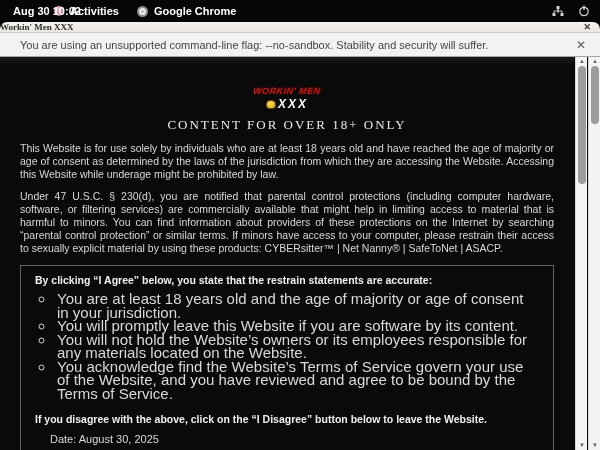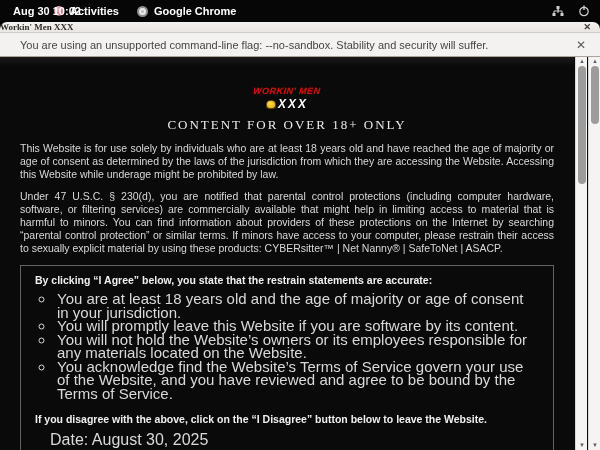--- a/index.html
+++ b/index.html
@@ -62,21 +62,21 @@
   a.inline-link { color:#d9d9d9; cursor:pointer; }
 
   
   .agree-box { margin-top:10px; border:1px solid #636363; padding:8px 14px 10px 14px; }
   .agree-intro { font-size:10.5px; line-height:13px; font-weight:700; color:#f0f0f0; }
   .agree-list { margin:5px 0 1px 0; padding-left:20px; list-style-type:circle;
                 font-size:15px; line-height:13.5px; color:#d9d9d9; }
   .agree-list li { padding-left:2px; }
   .disagree-note { margin-top:13px; font-size:10.5px; line-height:13px; font-weight:700;
                    color:#f0f0f0; }
-  .date-line { margin-top:7px; font-size:16px; line-height:13px; color:#d9d9d9;padding-left:15px; }
+  .date-line { margin-top:7px; font-size:11px; line-height:13px; color:#d9d9d9;padding-left:15px; }
 
   
   .btn-row { margin-top:16px; display:flex; justify-content:center; gap:20px; }
   .btn { font-family:"Liberation Sans", sans-serif; font-size:13px; font-weight:600;
          letter-spacing:1px; padding:11px 0; text-align:center; cursor:pointer; }
   .btn-agree { width:88px; background:var(--agree-green,#2eb335); color:#fff; border:none; }
   .btn-disagree { width:112px; background:transparent; color:#fff; border:1px solid #ececec; }
 
   
   .sb { position:absolute; top:0; bottom:0; width:12px; background:#f5f4f2;

